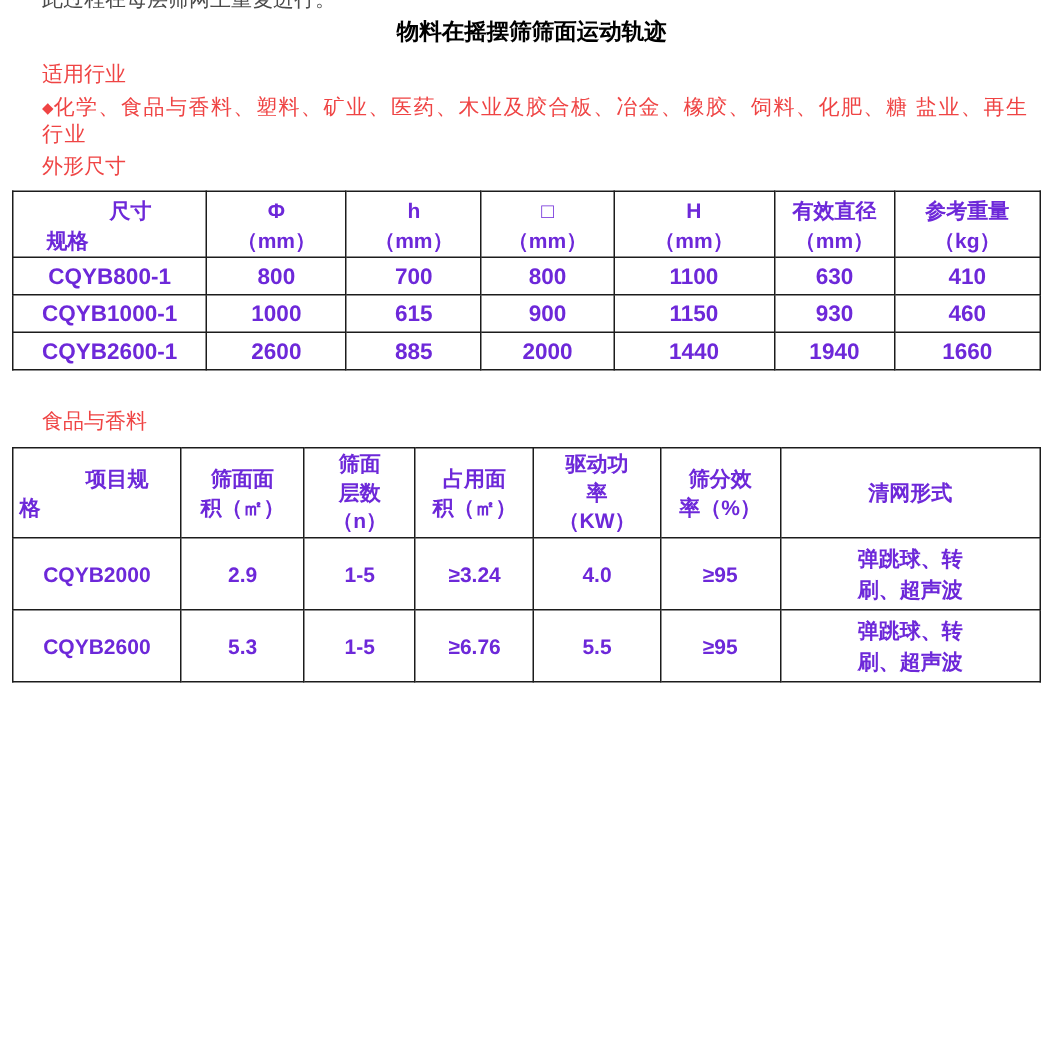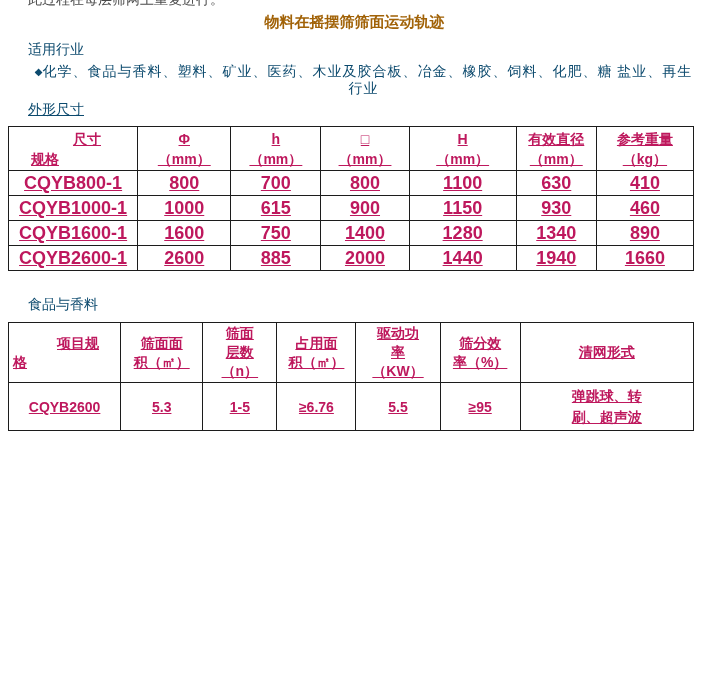--- a/index.html
+++ b/index.html
@@ -4,36 +4,36 @@
 <style>
   html,body{margin:0;padding:0;background:#ffffff;}
   body{
     width:709px;height:700px;overflow:hidden;
     font-family:"Liberation Sans","DejaVu Sans",sans-serif;
     color:#454545;
   }
   .clip-line{height:7px;overflow:hidden;}
   .clip-line p{margin:-9px 0 0 28px;line-height:16px;font-size:14px;color:#4a4a4a;}
   .doc-title{margin:5px 0 0 0;text-align:center;font-size:15px;line-height:19px;
-    font-weight:bold;color:#a16207;}
-  .para{margin:16px 10px 0 28px;font-size:14px;line-height:17px;color:#0c4a6e;}
+    font-weight:bold;color:#000000;}
+  .para{margin:16px 10px 0 28px;font-size:14px;line-height:17px;color:#ef4444;}
   .lbl1{margin-top:10px;}
-  .industries{margin-top:5px;letter-spacing:1px;text-align:center;}
+  .industries{margin-top:5px;letter-spacing:1px;}
   .industries .bullet{font-size:10px;vertical-align:1px;letter-spacing:0;}
-  .lbl2{margin-top:4px;text-decoration:underline;}
+  .lbl2{margin-top:4px;}
   .lbl3{margin-top:25px;}
 
   table{border-collapse:collapse;table-layout:fixed;margin-left:8px;
-    color:#be185d;font-weight:bold;text-decoration:underline;}
+    color:#6d28d9;font-weight:bold;}
   th,td{border:1px solid #1c1c1c;padding:0;text-align:center;vertical-align:middle;
     overflow:hidden;}
   #dim-table{margin-top:8px;width:686px;}
   #dim-table th{height:43px;font-size:14px;}
   #dim-table .hl{line-height:20px;}
-  #dim-table td{height:24px;font-size:18px;}
+  #dim-table td{height:24px;font-size:15px;}
   #tech-table{margin-top:9px;width:686px;}
   #tech-table th{height:59px;font-size:14px;}
   #tech-table .hl{line-height:19px;}
   #tech-table td{height:47px;font-size:14px;}
   #tech-table td div{line-height:21px;}
   th.split{text-align:left;}
   #dim-table th.split .hl0{padding-left:64px;}
   #dim-table th.split .hl1{padding-left:22px;}
   #tech-table th.split .hl0{padding-left:48px;}
   #tech-table th.split .hl1{padding-left:4px;}
@@ -110,29 +110,20 @@
         <tr>
           <td>CQYB1000-1</td>
           <td>1000</td>
           <td>615</td>
           <td>900</td>
           <td>1150</td>
           <td>930</td>
           <td>460</td>
         </tr>
         <tr>
-          <td>CQYB1600-1</td>
-          <td>1600</td>
-          <td>750</td>
-          <td>1400</td>
-          <td>1280</td>
-          <td>1340</td>
-          <td>890</td>
-        </tr>
-        <tr>
           <td>CQYB2600-1</td>
           <td>2600</td>
           <td>885</td>
           <td>2000</td>
           <td>1440</td>
           <td>1940</td>
           <td>1660</td>
         </tr>
       </tbody>
   </table>
@@ -177,20 +168,32 @@
             <div class="hl hl0">筛分效</div>
             <div class="hl hl1">率（%）</div>
           </th>
           <th>
             <div class="hl hl0">清网形式</div>
           </th>
         </tr>
       </thead>
     <tbody>
         <tr>
+          <td>CQYB2000</td>
+          <td>2.9</td>
+          <td>1-5</td>
+          <td>≥3.24</td>
+          <td>4.0</td>
+          <td>≥95</td>
+          <td>
+            <div>弹跳球、转</div>
+            <div>刷、超声波</div>
+          </td>
+        </tr>
+        <tr>
           <td>CQYB2600</td>
           <td>5.3</td>
           <td>1-5</td>
           <td>≥6.76</td>
           <td>5.5</td>
           <td>≥95</td>
           <td>
             <div>弹跳球、转</div>
             <div>刷、超声波</div>
           </td>

